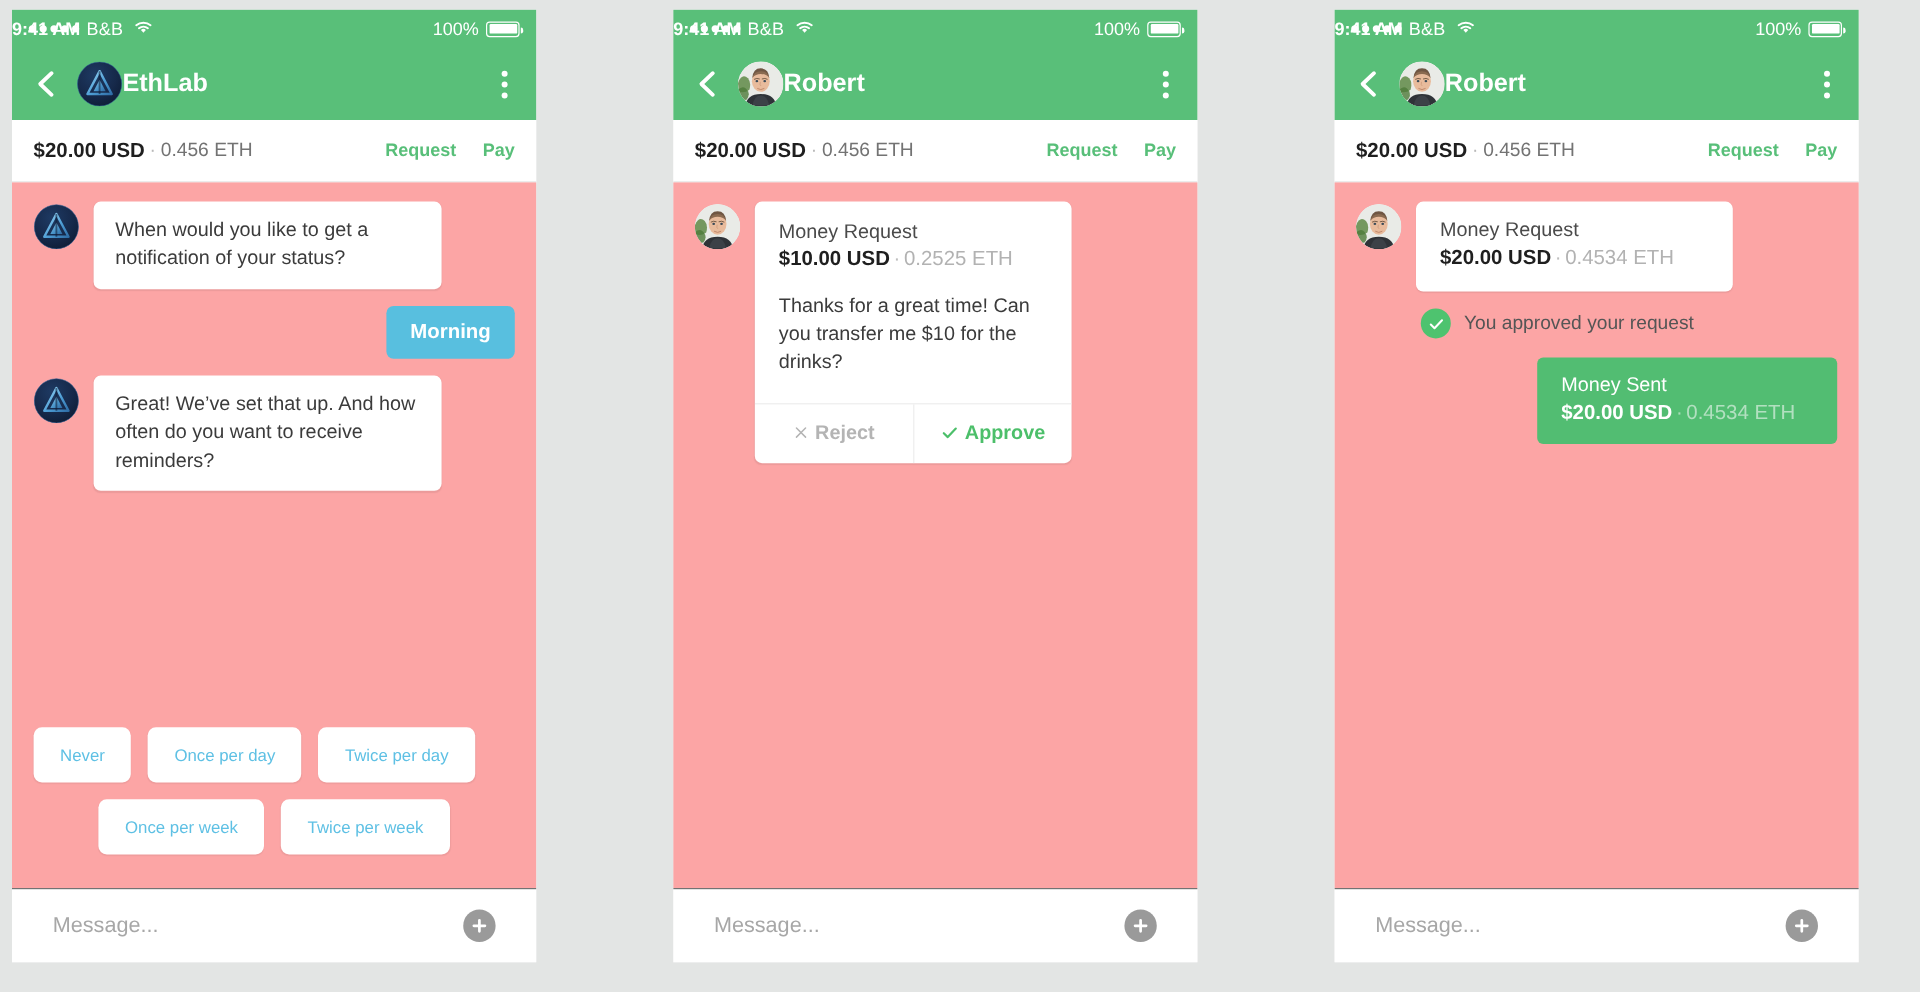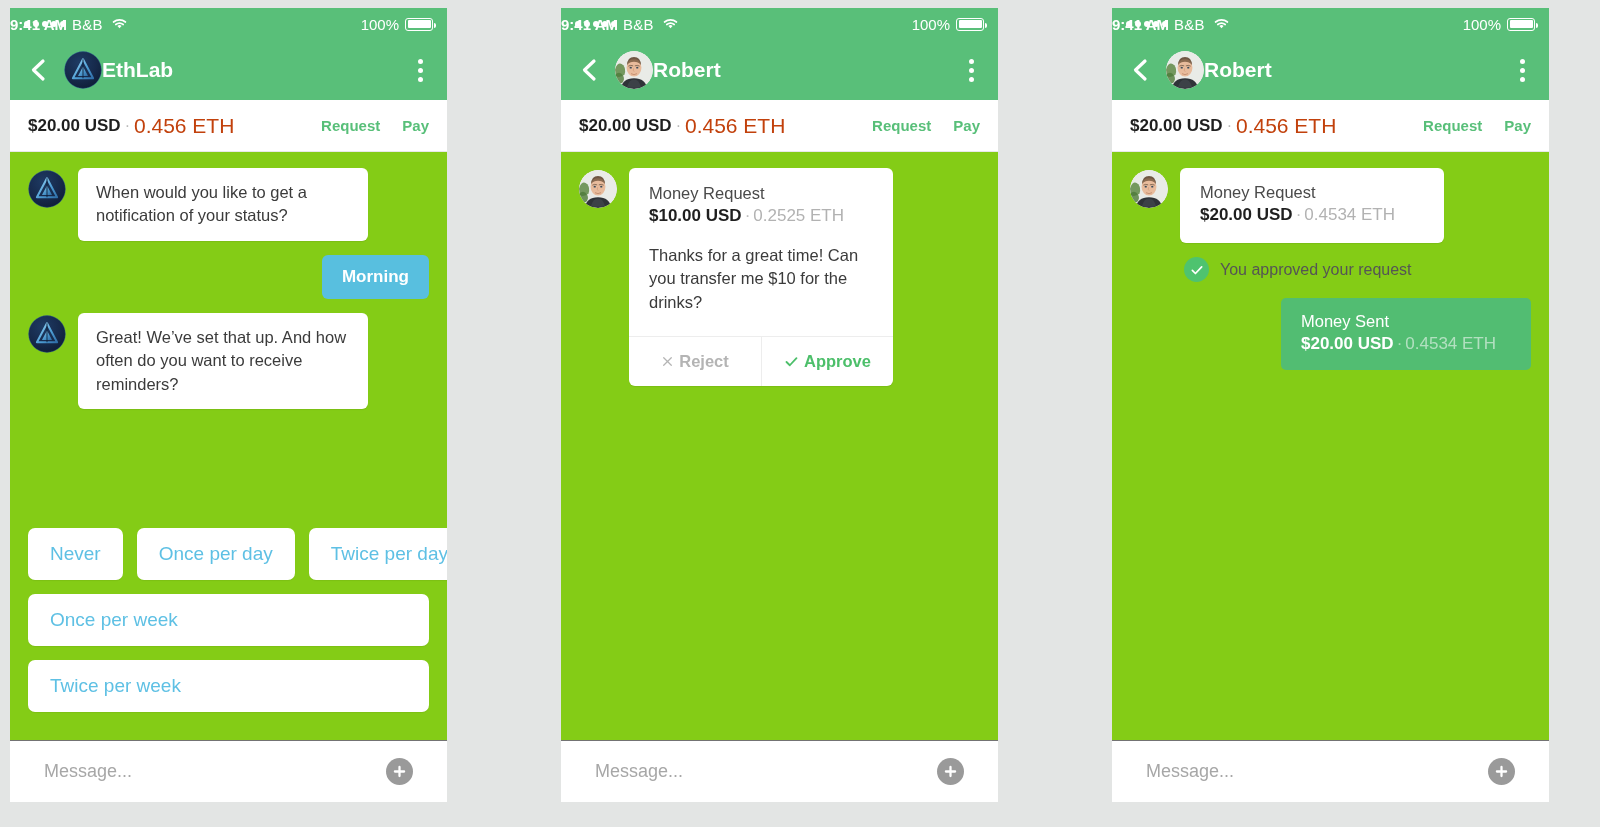--- a/index.html
+++ b/index.html
@@ -101,29 +101,29 @@
   .kebab i { width: 5px; height: 5px; border-radius: 50%; background: #ffffff; display: block; }
 
   
   .balancebar {
     height: 52px; background: #ffffff;
     display: flex; align-items: center; padding: 0 18px;
     flex: 0 0 auto; border-bottom: 1px solid #e8e8e8;
   }
   .bal-usd { font-size: 17px; font-weight: bold; color: #1f1f1f; }
   .bal-sep { color: #b9b9b9; font-size: 16px; margin: 0 4px; }
-  .bal-eth { color: #c2410c; font-size: 21px; }
+  .bal-eth { color: #737373; font-size: 16px; }
   .bal-actions { margin-left: auto; display: flex; gap: 22px; }
   .bal-actions span {
     color: #58bf79; font-size: 15px; font-weight: bold; cursor: pointer;
   }
 
   
   .msgarea {
-    flex: 1 1 auto; background: #84cc16; position: relative;
+    flex: 1 1 auto; background: #fca5a5; position: relative;
     padding: 16px 18px 0 18px; overflow: hidden;
   }
 
   .row { display: flex; align-items: flex-start; margin-bottom: 14px; }
   .row.out { justify-content: flex-end; }
 
   .msg-avatar {
     width: 38px; height: 38px; border-radius: 50%;
     flex: 0 0 auto; margin-right: 12px; margin-top: 2px; overflow: hidden;
   }
@@ -182,24 +182,24 @@
   .sent-amt-line { font-size: 17px; white-space: nowrap; }
   .sent-amt { font-weight: bold; }
   .sent-dot { color: #a8dcb8; margin: 0 3px; }
   .sent-eth { color: #b2e0c0; }
 
   
   .quickreplies {
     position: absolute; left: 18px; right: 18px; bottom: 14px;
   }
   .qr-line { display: flex; gap: 14px; margin-bottom: 14px; justify-content: flex-start; }
-  .qr-line.center { justify-content: center; flex-direction: column; }
+  .qr-line.center { justify-content: center; }
   .qr-chip {
     background: #ffffff; border-radius: 7px;
-    padding: 15px 22px; color: #5ec0e4; font-size: 19px;
+    padding: 15px 22px; color: #5ec0e4; font-size: 14px;
     cursor: pointer; box-shadow: 0 1px 1px rgba(0,0,0,.06);
     white-space: nowrap;
   }
 
   
   .composer {
     height: 62px; background: #ffffff; border-top: 1px solid #737373;
     display: flex; align-items: center; padding: 0 34px; flex: 0 0 auto;
   }
   .composer-input {

